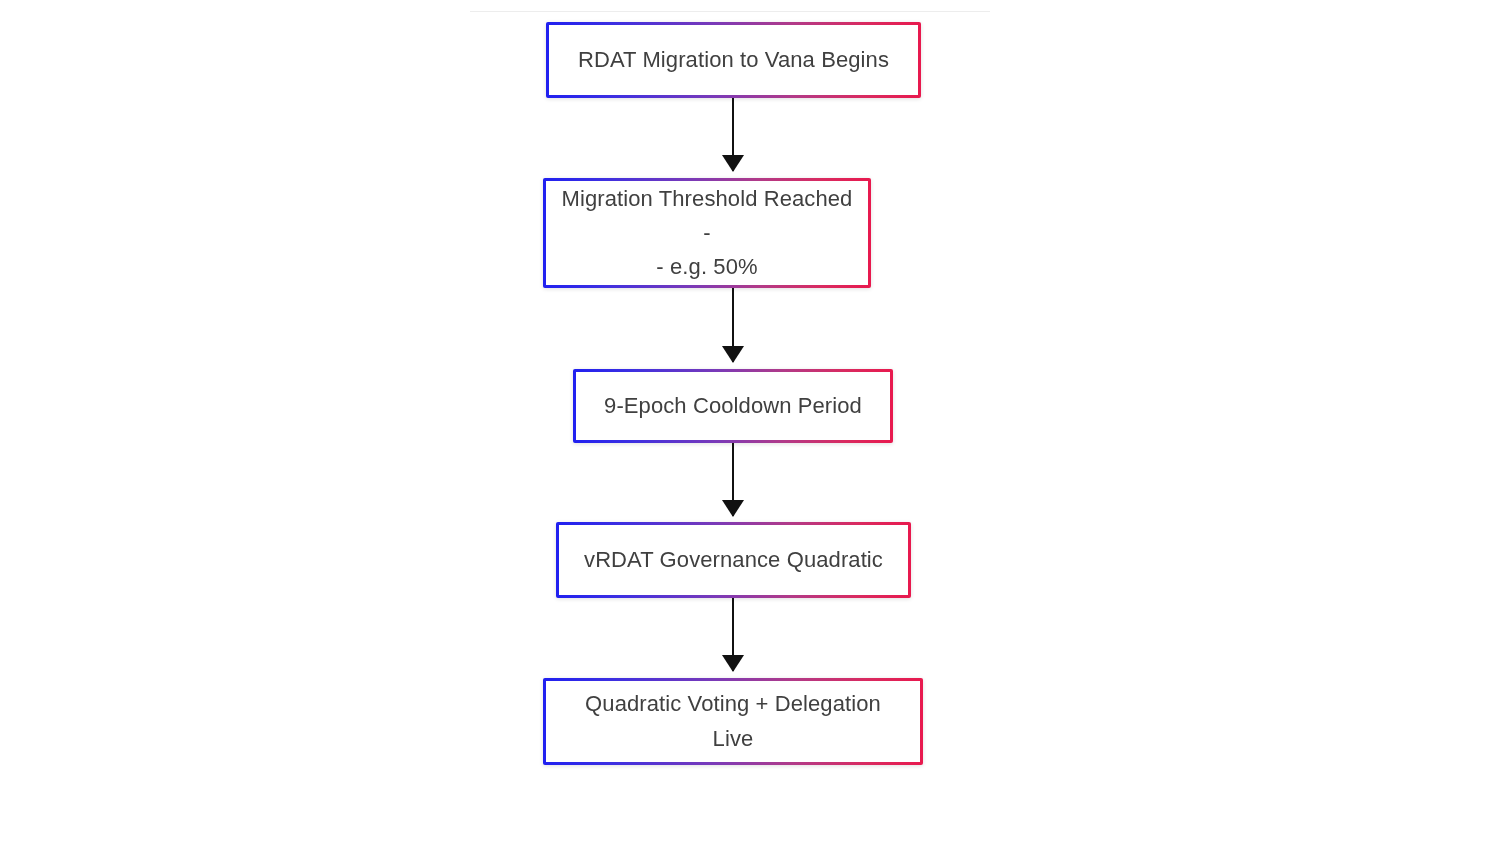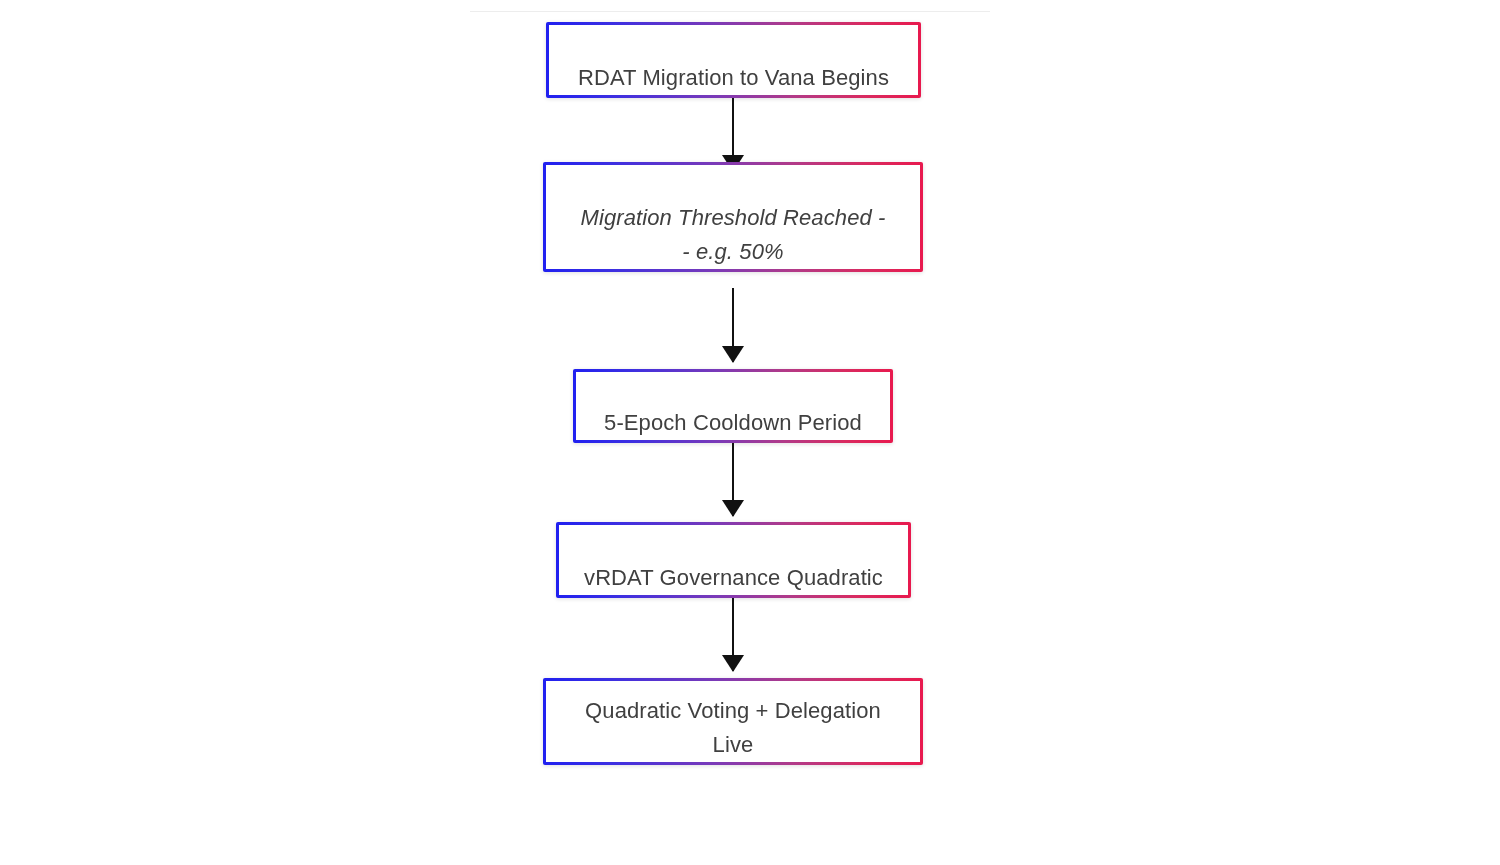--- a/index.html
+++ b/index.html
@@ -37,37 +37,37 @@
     background: #ffffff;
     border: 3px solid transparent;
     border-radius: 2px;
     background-image:
       linear-gradient(#ffffff, #ffffff),
       linear-gradient(90deg, #2020f0 0%, #3c2fe2 18%, #7a3ab8 45%, #b23a88 66%, #d92a60 85%, #e8194e 100%);
     background-origin: border-box;
     background-clip: padding-box, border-box;
     box-shadow: 0 1px 4px rgba(0,0,0,0.13);
     display: flex;
-    align-items: flex-end;
+    align-items: center;
     justify-content: center;
   }
 
   .node-label {
     color: #404040;
     font-size: 22px;
     line-height: 1.55;
     text-align: center;
     letter-spacing: 0.1px;
     white-space: pre-line;
     padding: 0 14px;
   }
 
   
   #node-1 { left: 546px; top: 22px;  width: 375px; height: 76px;  }
-  #node-2 { left: 543px; top: 162px; width: 380px; height: 110px; font-style: italic; }
+  #node-2 { left: 543px; top: 178px; width: 328px; height: 110px; }
   #node-3 { left: 573px; top: 369px; width: 320px; height: 74px;  }
   #node-4 { left: 556px; top: 522px; width: 355px; height: 76px;  }
   #node-5 { left: 543px; top: 678px; width: 380px; height: 87px; }
 
   
   .connector {
     position: absolute;
     left: 733px;
     width: 2px;
     background: #111111;
@@ -105,21 +105,21 @@
   <div class="connector" id="arrow-1"></div>
 
   <div class="node" id="node-2">
     <span class="node-label">Migration Threshold Reached -
 - e.g. 50%</span>
   </div>
 
   <div class="connector" id="arrow-2"></div>
 
   <div class="node" id="node-3">
-    <span class="node-label">5-Epoch Cooldown Period</span>
+    <span class="node-label">9-Epoch Cooldown Period</span>
   </div>
 
   <div class="connector" id="arrow-3"></div>
 
   <div class="node" id="node-4">
     <span class="node-label">vRDAT Governance Quadratic</span>
   </div>
 
   <div class="connector" id="arrow-4"></div>
 

